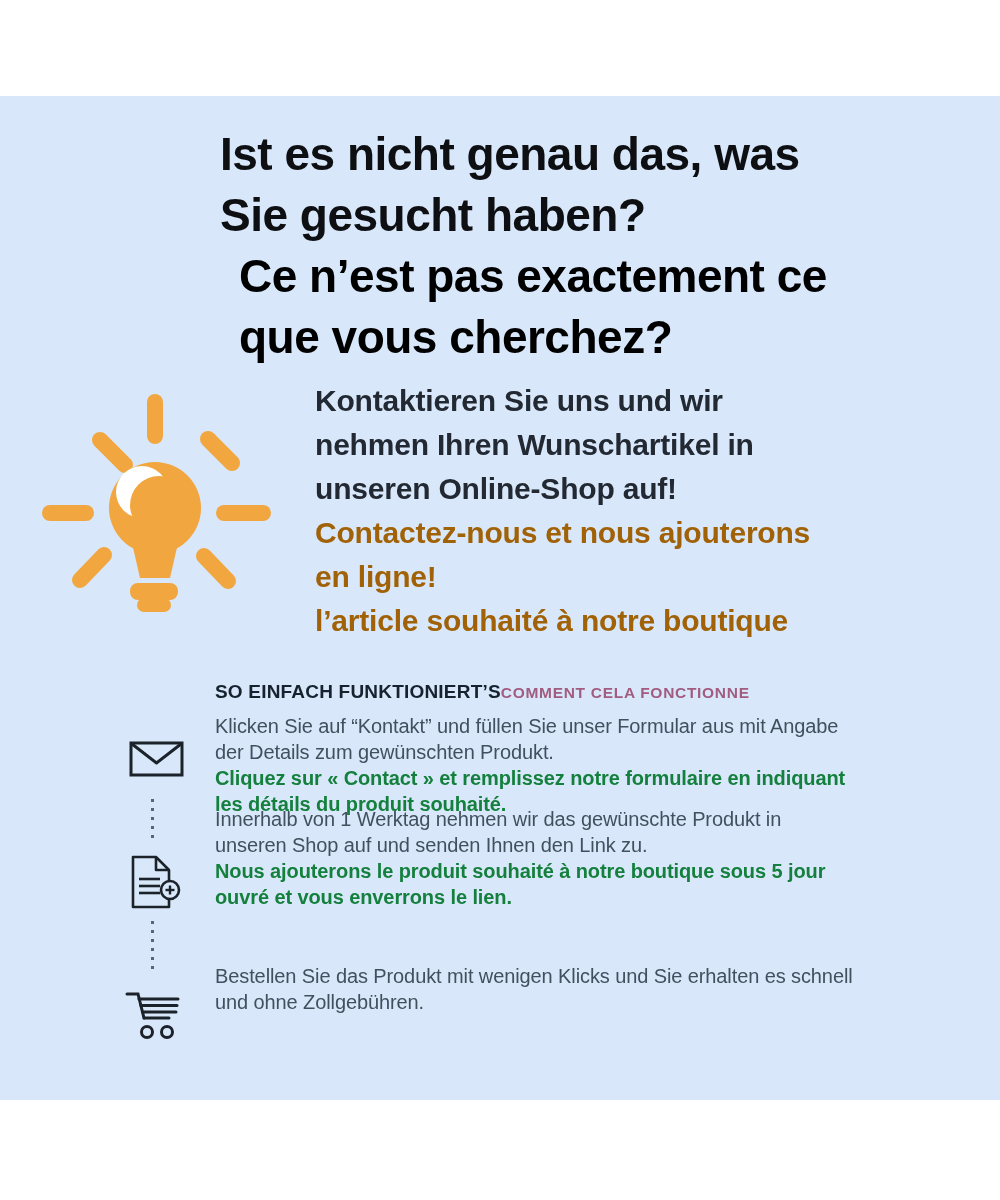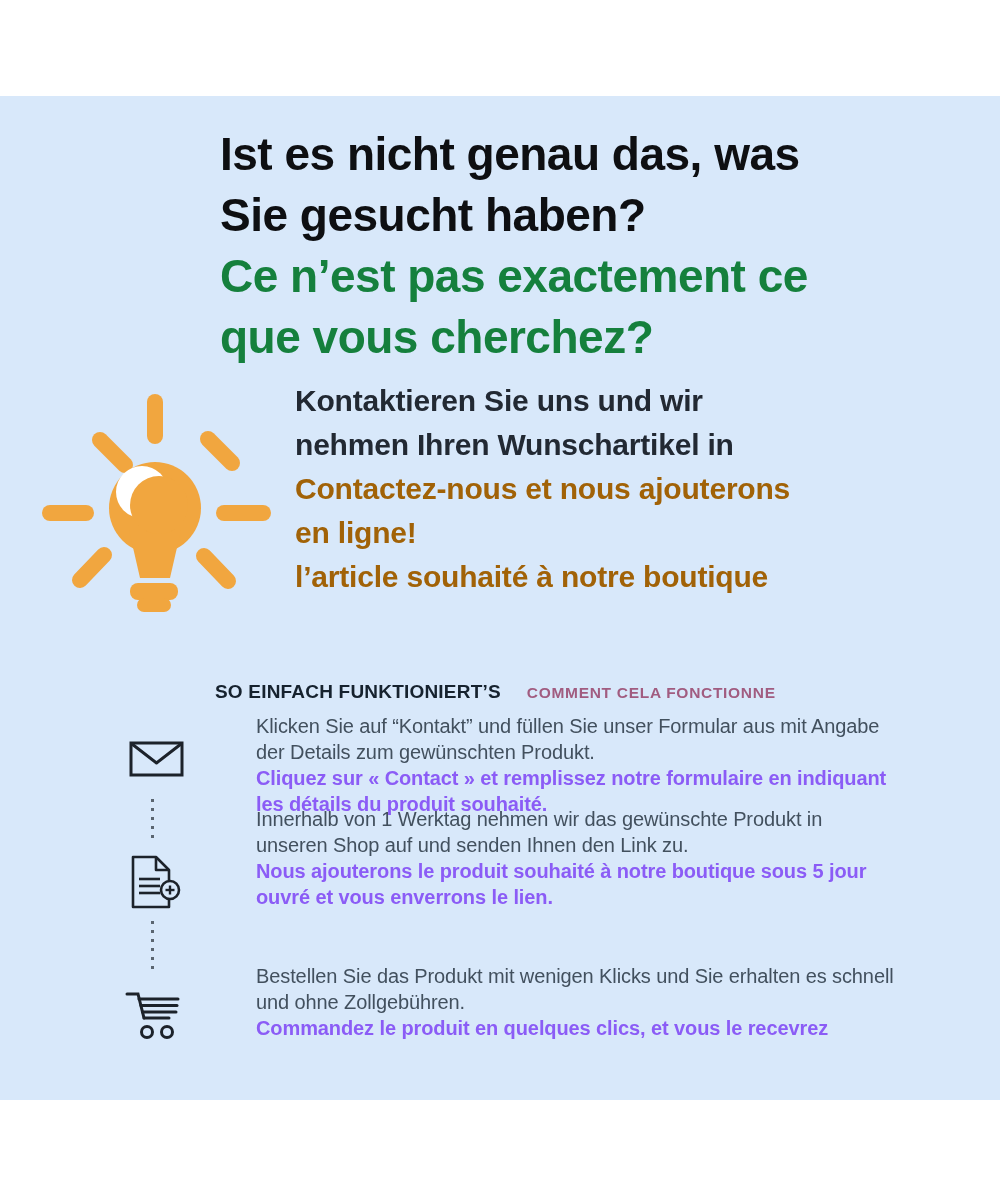--- a/index.html
+++ b/index.html
@@ -4,41 +4,41 @@
 <style>
   html,body{margin:0;padding:0;background:#ffffff;}
   .canvas{position:relative;width:1000px;height:1200px;background:#ffffff;overflow:hidden;
           font-family:Liberation Sans, sans-serif;}
   .panel{position:absolute;left:0;top:96px;width:1000px;height:1004px;background:#d8e8fa;}
 
   
   .title-block{position:absolute;left:220px;top:124px;white-space:nowrap;}
   .title-line{height:61px;line-height:61px;font-size:46px;font-weight:700;letter-spacing:-0.5px;}
   .t-de{color:#0e0f12;}
-  .t-fr{color:#15803d;}
+  .t-fr{color:#000000;margin-left:19px;}
 
   
   .subtitle-block{position:absolute;left:295px;top:379px;white-space:nowrap;}
-  .subtitle-line{height:44px;line-height:44px;font-size:30px;font-weight:700;letter-spacing:-0.2px;}
+  .subtitle-line{height:44px;line-height:44px;font-size:30px;font-weight:700;letter-spacing:-0.2px;margin-left:20px;}
   .s-de{color:#222933;}
   .s-fr{color:#a16207;}
 
   
   .bulb{position:absolute;left:42px;top:392px;}
 
   
   .how-head{position:absolute;left:215px;top:681px;white-space:nowrap;}
   .hh-de{font-size:19px;font-weight:700;color:#16222e;letter-spacing:0.2px;}
-  .hh-fr{font-size:15.5px;font-weight:700;color:#a15c80;letter-spacing:0.7px;margin-left:26px;}
+  .hh-fr{font-size:15.5px;font-weight:700;color:#a15c80;letter-spacing:0.7px;}
 
   
-  .step{position:absolute;left:215px;white-space:nowrap;margin-left:41px;}
+  .step{position:absolute;left:215px;white-space:nowrap;}
   .step-line{height:26px;line-height:26px;font-size:20px;}
   .d-de{color:#42505e;font-weight:400;letter-spacing:-0.1px;}
-  .d-fr{color:#8b5cf6;font-weight:700;letter-spacing:-0.1px;}
+  .d-fr{color:#15803d;font-weight:700;letter-spacing:-0.1px;}
   .step1{top:713px;} .step2{top:806px;} .step3{top:963px;}
 
   
   .icon-envelope{position:absolute;left:129px;top:741px;}
   .icon-document{position:absolute;left:128px;top:855px;}
   .icon-cart{position:absolute;left:121px;top:986px;}
 
   
   .dots{position:absolute;left:151px;width:3px;
         background-image:repeating-linear-gradient(to bottom,#5a6570 0 3px,transparent 3px 9px);}
@@ -72,20 +72,21 @@
     <polygon points="87,138 139,138 128,186 98,186" fill="#f1a63f"></polygon>
     <circle cx="100" cy="100" r="26" fill="#ffffff"></circle>
     <circle cx="117" cy="113" r="29" fill="#f1a63f"></circle>
     <rect x="88" y="191" width="48" height="17" rx="8" fill="#f1a63f"></rect>
     <rect x="95" y="206" width="34" height="14" rx="7" fill="#f1a63f"></rect>
   </svg>
 
   <div class="subtitle-block">
     <div class="subtitle-line s-de">Kontaktieren Sie uns und wir</div>
     <div class="subtitle-line s-de">nehmen Ihren Wunschartikel in</div>
+    <div class="subtitle-line s-de">unseren Online-Shop auf!</div>
     <div class="subtitle-line s-fr">Contactez-nous et nous ajouterons</div>
     <div class="subtitle-line s-fr">en ligne!</div>
     <div class="subtitle-line s-fr">l’article souhaité à notre boutique</div>
   </div>
 
   <div class="how-head">
     <span class="hh-de">SO EINFACH FUNKTIONIERT’S</span><span class="hh-fr">COMMENT CELA FONCTIONNE</span>
   </div>
 
   <svg class="icon-envelope" width="56" height="38" viewBox="0 0 56 38">
@@ -130,15 +131,14 @@
       <line x1="21.5" y1="26" x2="55" y2="26"></line>
       <line x1="23" y1="32" x2="48" y2="32"></line>
     </g>
     <circle cx="26" cy="46" r="5.5" fill="none" stroke="#1c222a" stroke-width="3"></circle>
     <circle cx="46" cy="46" r="5.5" fill="none" stroke="#1c222a" stroke-width="3"></circle>
   </svg>
 
   <div class="step step3">
     <div class="step-line d-de">Bestellen Sie das Produkt mit wenigen Klicks und Sie erhalten es schnell</div>
     <div class="step-line d-de">und ohne Zollgebühren.</div>
-    <div class="step-line d-fr">Commandez le produit en quelques clics, et vous le recevrez</div>
   </div>
 </div>
 
 </body></html>

